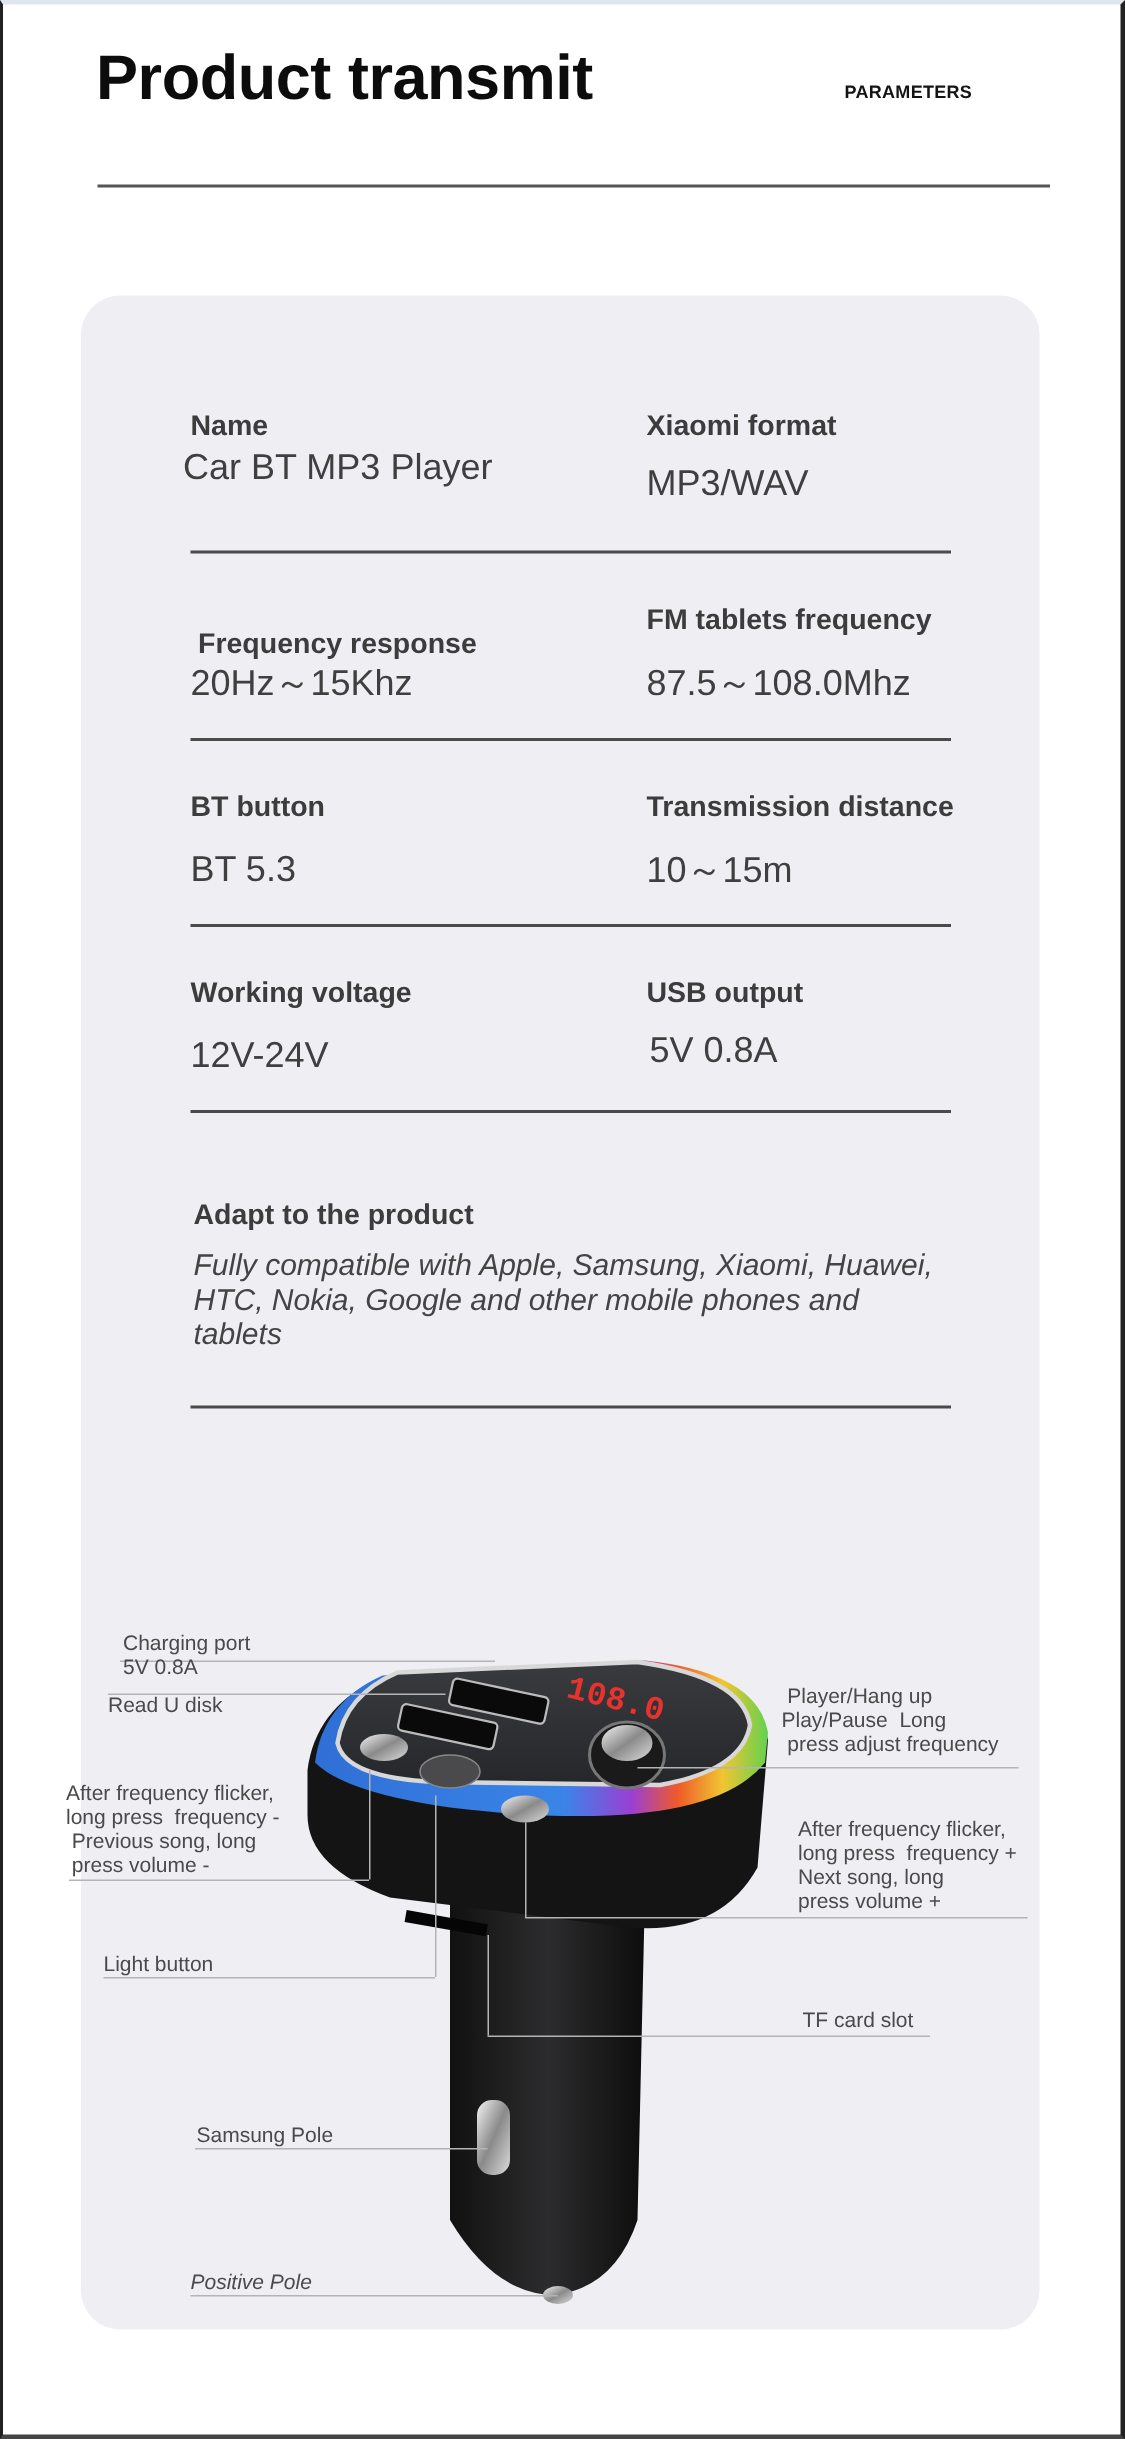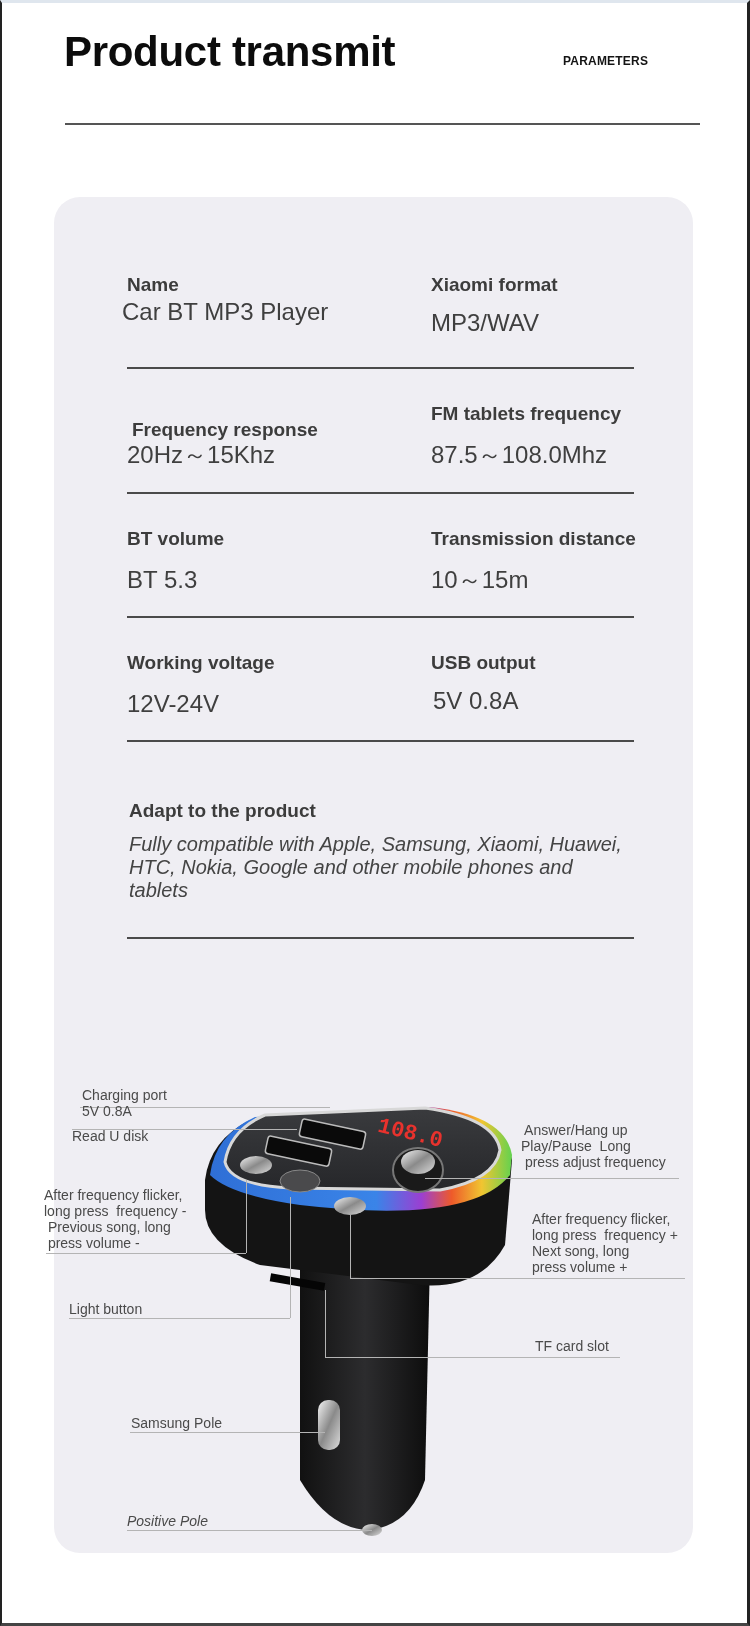--- a/index.html
+++ b/index.html
@@ -43,21 +43,21 @@
 <div class="row-label" style="left:431px; top:274px;">Xiaomi format</div>
 <div class="row-value" style="left:431px; top:309px;">MP3/WAV</div>
 <div class="rule" style="top:367px;"></div>
 
 <div class="row-label" style="left:132px; top:403px;margin-top:16px;">Frequency response</div>
 <div class="row-value" style="left:127px; top:439px;">20Hz～15Khz</div>
 <div class="row-label" style="left:431px; top:403px;">FM tablets frequency</div>
 <div class="row-value" style="left:431px; top:439px;">87.5～108.0Mhz</div>
 <div class="rule" style="top:492px;"></div>
 
-<div class="row-label" style="left:127px; top:528px;">BT volume</div>
+<div class="row-label" style="left:127px; top:528px;">BT button</div>
 <div class="row-value" style="left:127px; top:566px;">BT 5.3</div>
 <div class="row-label" style="left:431px; top:528px;">Transmission distance</div>
 <div class="row-value" style="left:431px; top:564px;">10～15m</div>
 <div class="rule" style="top:616px;"></div>
 
 <div class="row-label" style="left:127px; top:652px;">Working voltage</div>
 <div class="row-value" style="left:127px; top:690px;">12V-24V</div>
 <div class="row-label" style="left:431px; top:652px;">USB output</div>
 <div class="row-value" style="left:433px; top:687px;">5V 0.8A</div>
 <div class="rule" style="top:740px;"></div>
@@ -138,20 +138,20 @@
 <div class="callout" style="left:82px; top:1087px;">Charging port
 5V 0.8A</div>
 <div class="callout" style="left:72px; top:1128px;">Read U disk</div>
 <div class="callout" style="left:44px; top:1187px;">After frequency flicker,
 long press  frequency -
  Previous song, long
  press volume -</div>
 <div class="callout" style="left:69px; top:1301px;">Light button</div>
 <div class="callout" style="left:131px; top:1415px;">Samsung Pole</div>
 <div class="callout" style="left:127px; top:1513px;font-style:italic;">Positive Pole</div>
-<div class="callout" style="left:521px; top:1122px;"> Answer/Hang up
+<div class="callout" style="left:521px; top:1122px;"> Player/Hang up
 Play/Pause  Long
  press adjust frequency</div>
 <div class="callout" style="left:532px; top:1211px;">After frequency flicker,
 long press  frequency +
 Next song, long
 press volume +</div>
 <div class="callout" style="left:535px; top:1338px;">TF card slot</div>
 
 </body></html>

